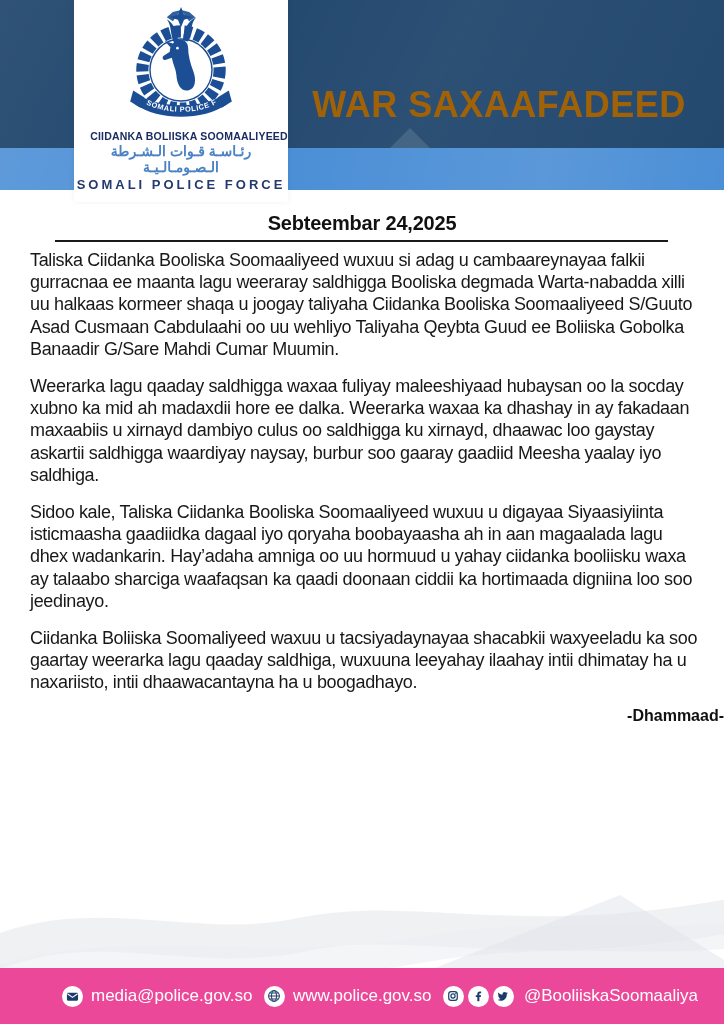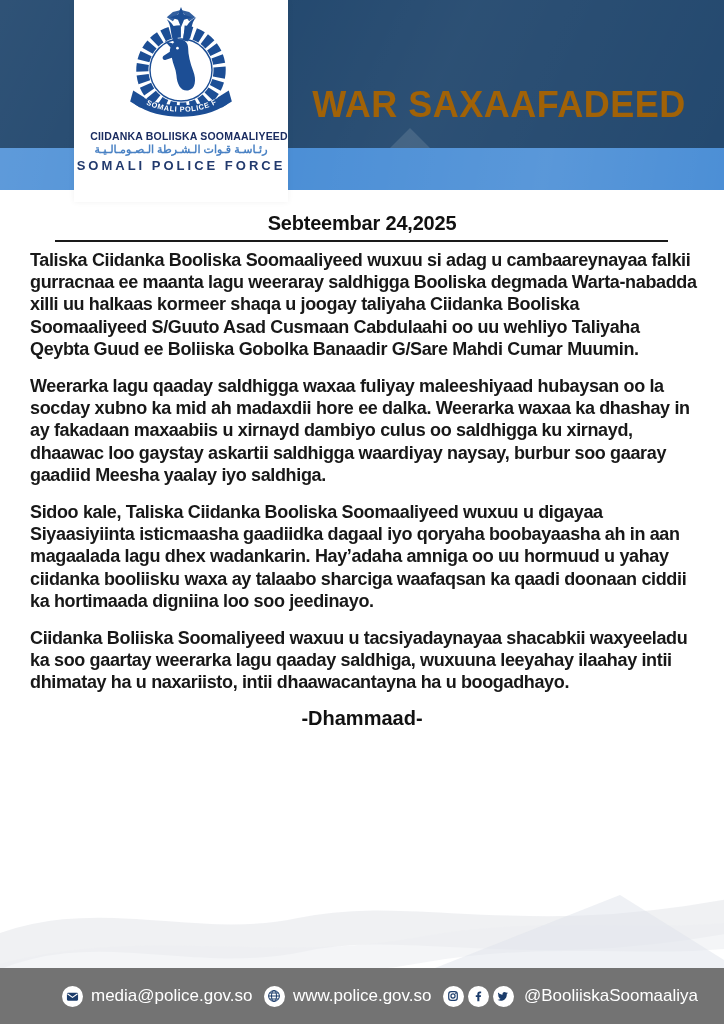--- a/index.html
+++ b/index.html
@@ -35,44 +35,44 @@
   }
 
   
   .logo-panel {
     position:absolute; left:74px; top:0; width:214px; height:202px;
     background:#ffffff; text-align:center; padding-top:6px;
     box-shadow:0 0 6px rgba(0,0,0,0.06);
   }
   .logo-panel svg.emblem { display:block; margin:0 auto; }
   .org-somali   { font-size:10.5px; font-weight:800; color:#1a2c60; letter-spacing:0.2px; margin-top:2px;margin-left:16px; }
-  .org-arabic   { font-size:11px;   color:#4a82c4; margin-top:1px; font-weight:700; }
+  .org-arabic   { font-size:14px;   color:#4a82c4; margin-top:1px; font-weight:700; }
   .org-english  { font-size:13px;   font-weight:800; color:#223a6d; letter-spacing:3px; margin-top:2px; }
 
   
   .content { position:absolute; left:0; top:190px; width:724px; }
   .date-row {
     margin:22px 56px 0 56px; text-align:center;
     font-size:20px; font-weight:800; color:#111; letter-spacing:-0.2px;
   }
   .divider { margin:5px 56px 0 55px; border-top:2.6px solid #1a1a1a; }
   .body-text { margin:7px 26px 0 30px; color:#181818; }
   .body-text p {
-    font-size:18px; font-weight:700; line-height:22.2px;
+    font-size:18px; font-weight:400; line-height:22.2px;
     letter-spacing:-0.35px; margin-bottom:15px;
   }
-  .closing { text-align:center; font-size:20px; font-weight:800; color:#111; margin-top:-2px; }
+  .closing { text-align:right; font-size:16px; font-weight:800; color:#111; margin-top:-2px; }
 
   
   .swirls { position:absolute; left:0; bottom:54px; width:724px; height:130px; pointer-events:none; }
 
   
   .footer {
     position:absolute; left:0; bottom:0; width:724px; height:56px;
-    background:#737373; color:#ffffff;
+    background:#ec4899; color:#ffffff;
     display:flex; align-items:center; justify-content:space-between;
     padding:0 26px 0 62px; font-size:17px;
   }
   .footer-item { display:flex; align-items:center; gap:8px; white-space:nowrap; }
   .icon-circle {
     width:21px; height:21px; border-radius:50%; background:#ffffff;
     display:flex; align-items:center; justify-content:center; flex:0 0 auto;
   }
   .social-icons { display:flex; gap:4px; margin-right:2px; }
 </style>

